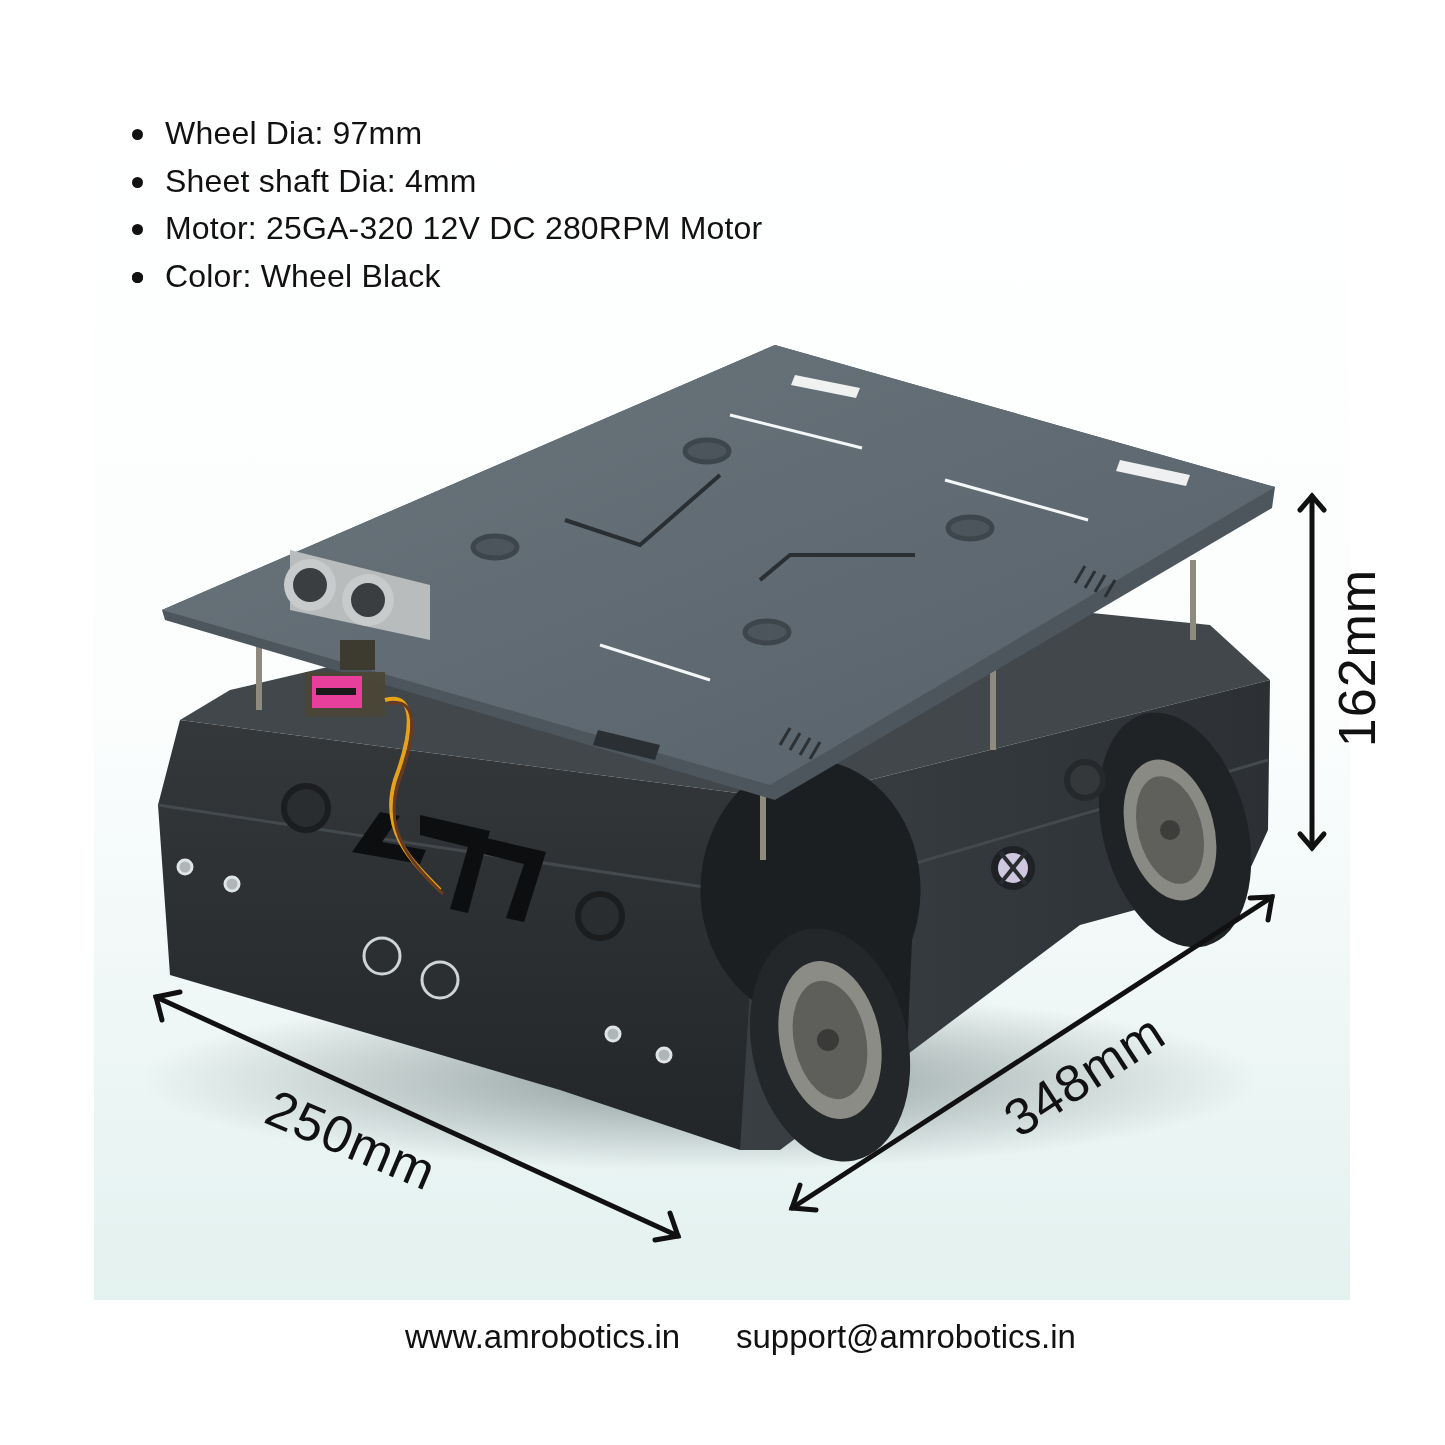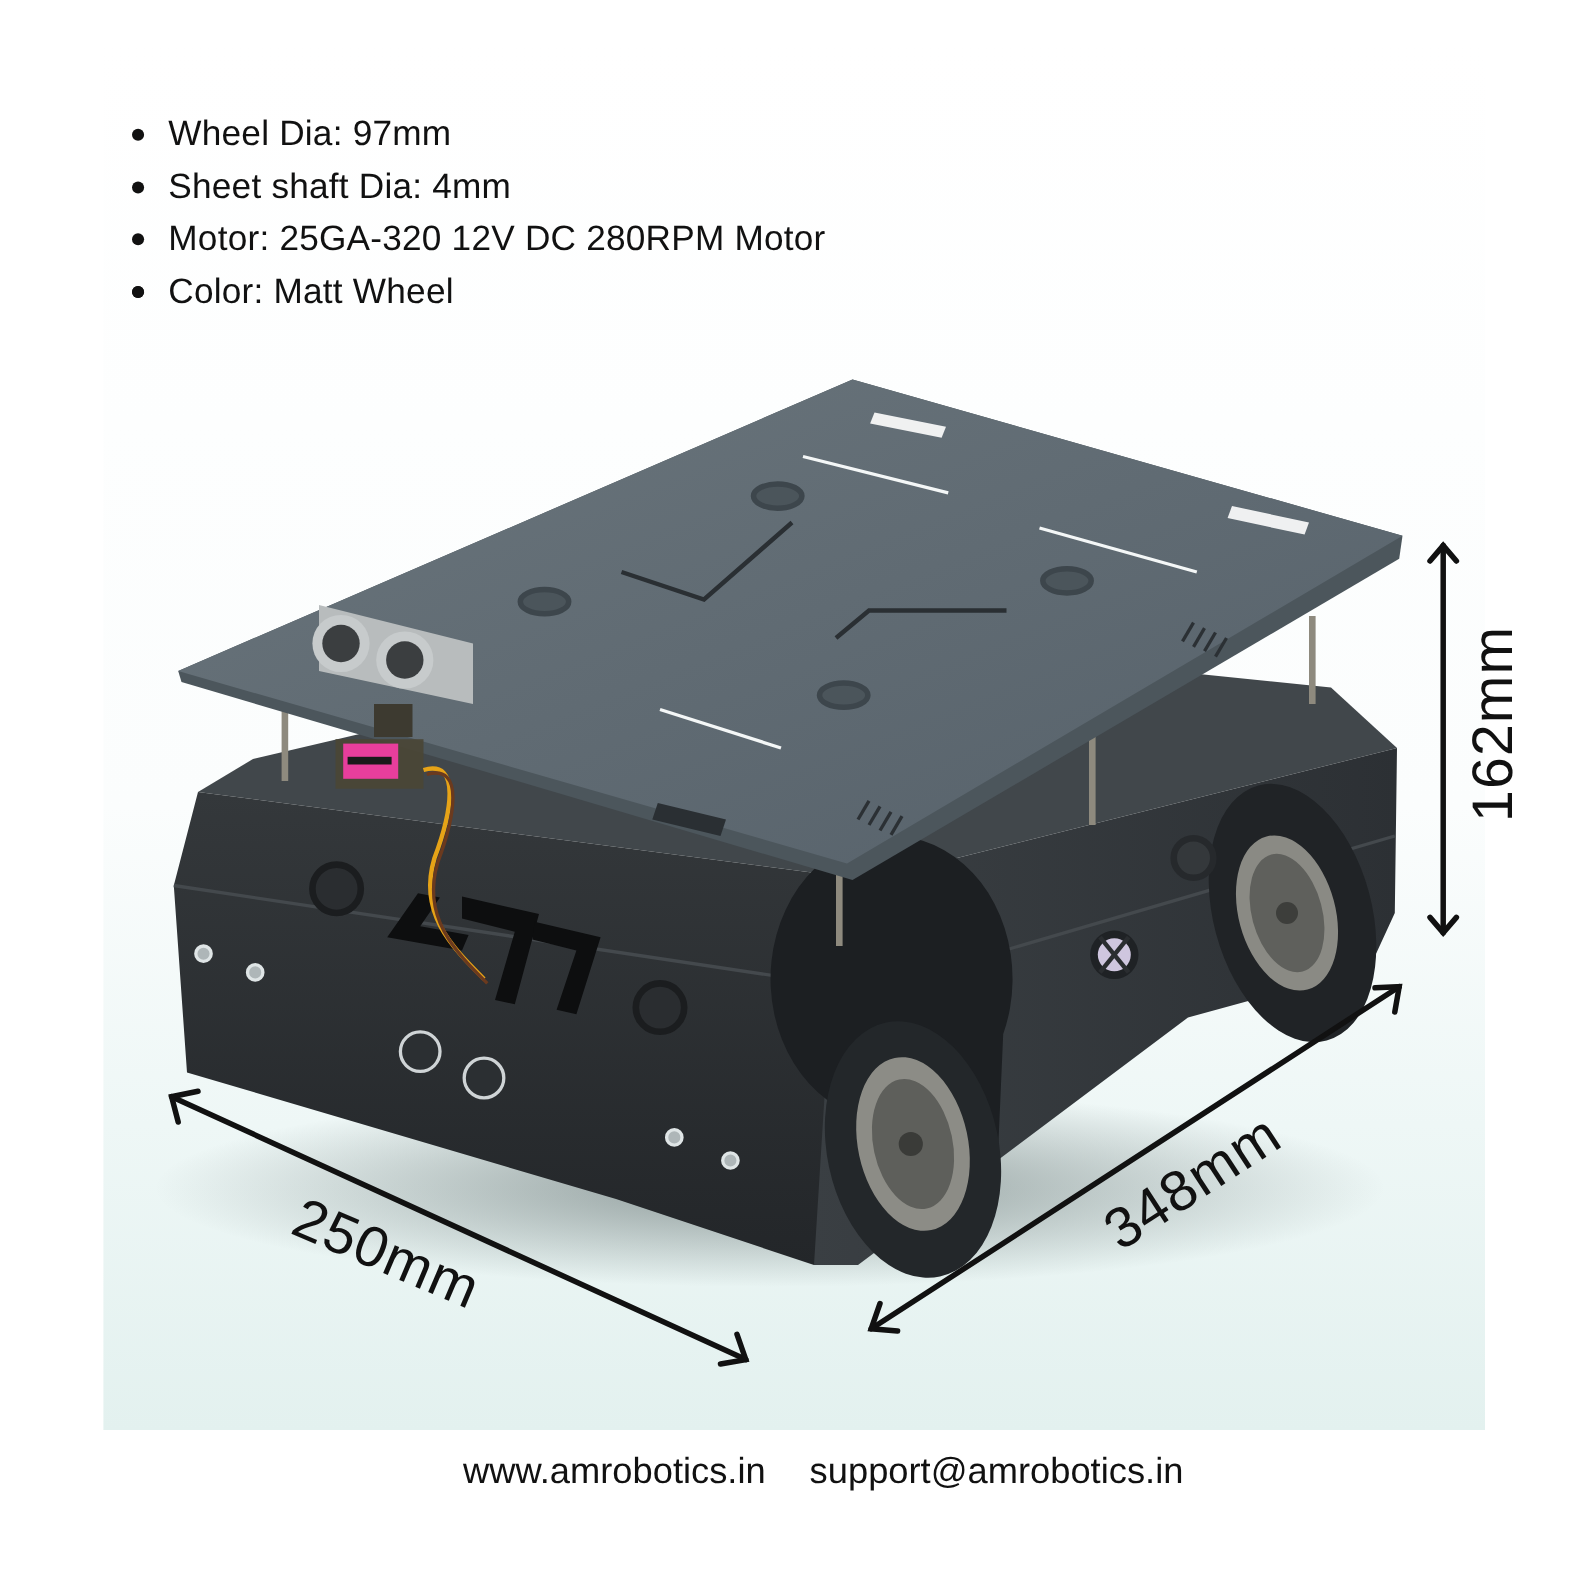--- a/index.html
+++ b/index.html
@@ -1,32 +1,32 @@
 <!DOCTYPE html>
 <html><head>
 <meta charset="utf-8">
 <style>
   html, body { margin: 0; padding: 0; background: #ffffff; }
   body { width: 1445px; height: 1445px; position: relative; overflow: hidden;
          font-family: "Liberation Sans", "DejaVu Sans", sans-serif; color: #111; }
   .photo { position: absolute; left: 94px; top: 40px; width: 1256px; height: 1260px;
            background: linear-gradient(180deg, #ffffff 0%, #fbfdfd 55%, #eef7f6 78%, #e3f1ef 100%); }
   .photo-svg { position: absolute; left: 0; top: 0; width: 1445px; height: 1445px; }
-  .specs { position: absolute; left: 118px; top: 98px; margin: 0; padding: 0; list-style: none; }
+  .specs { position: absolute; left: 118px; top: 98px; margin: 12px; padding: 0; list-style: none; }
   .spec-item { position: relative; font-size: 32px; line-height: 47.5px; padding-left: 35px;
                letter-spacing: 0.2px; white-space: nowrap; }
   .spec-item .bullet { position: absolute; left: 2px; top: 19px; width: 11px; height: 11px;
                        border-radius: 50%; background: #111; }
   .dim-label { position: absolute; font-size: 52px; color: #111; white-space: nowrap;
                transform-origin: center center; letter-spacing: 1px; }
   .dim-height { left: 1268px; top: 628px; transform: rotate(-90deg); }
   .dim-width  { left: 262px; top: 1110px; transform: rotate(23deg); }
   .dim-length { left: 995px; top: 1045px; transform: rotate(-33deg); }
   .footer-link { position: absolute; top: 1318px; font-size: 33px; color: #111; white-space: nowrap; }
-  .footer-web { left: 421px; text-align: right; }
+  .footer-web { left: 405px; text-align: right; }
   .footer-mail { left: 736px; }
 </style>
 </head>
 <body>
 
 <div class="photo"></div>
 
 <svg class="photo-svg" viewBox="0 0 1445 1445" xmlns="http://www.w3.org/2000/svg">
   <defs>
     <radialGradient id="shadow" cx="50%" cy="50%" r="50%">
@@ -173,21 +173,21 @@
     <polyline points="800,1185 792,1208 816,1210"></polyline>
     <polyline points="1250,898 1272,897 1268,920"></polyline>
   </g>
 </svg>
 
 <ul class="specs">
   <li class="spec-item"><span class="bullet"></span><span>Wheel Dia: 97mm</span></li>
   <li class="spec-item"><span class="bullet"></span><span>Sheet shaft Dia: 4mm</span></li>
   <li class="spec-item"><span class="bullet"></span><span>Motor: 25GA-320 12V DC 280RPM Motor</span></li>
   <li class="spec-item"><span class="bullet"></span></li>
-  <li class="spec-item"><span class="bullet"></span><span>Color: Matt Wheel</span></li>
+  <li class="spec-item"><span class="bullet"></span><span>Color: Wheel Black</span></li>
 </ul>
 
 <div class="dim-label dim-height">162mm</div>
 <div class="dim-label dim-width">250mm</div>
 <div class="dim-label dim-length">348mm</div>
 
 <a class="footer-link footer-web">www.amrobotics.in</a>
 <a class="footer-link footer-mail">support@amrobotics.in</a>
 
 </body></html>

